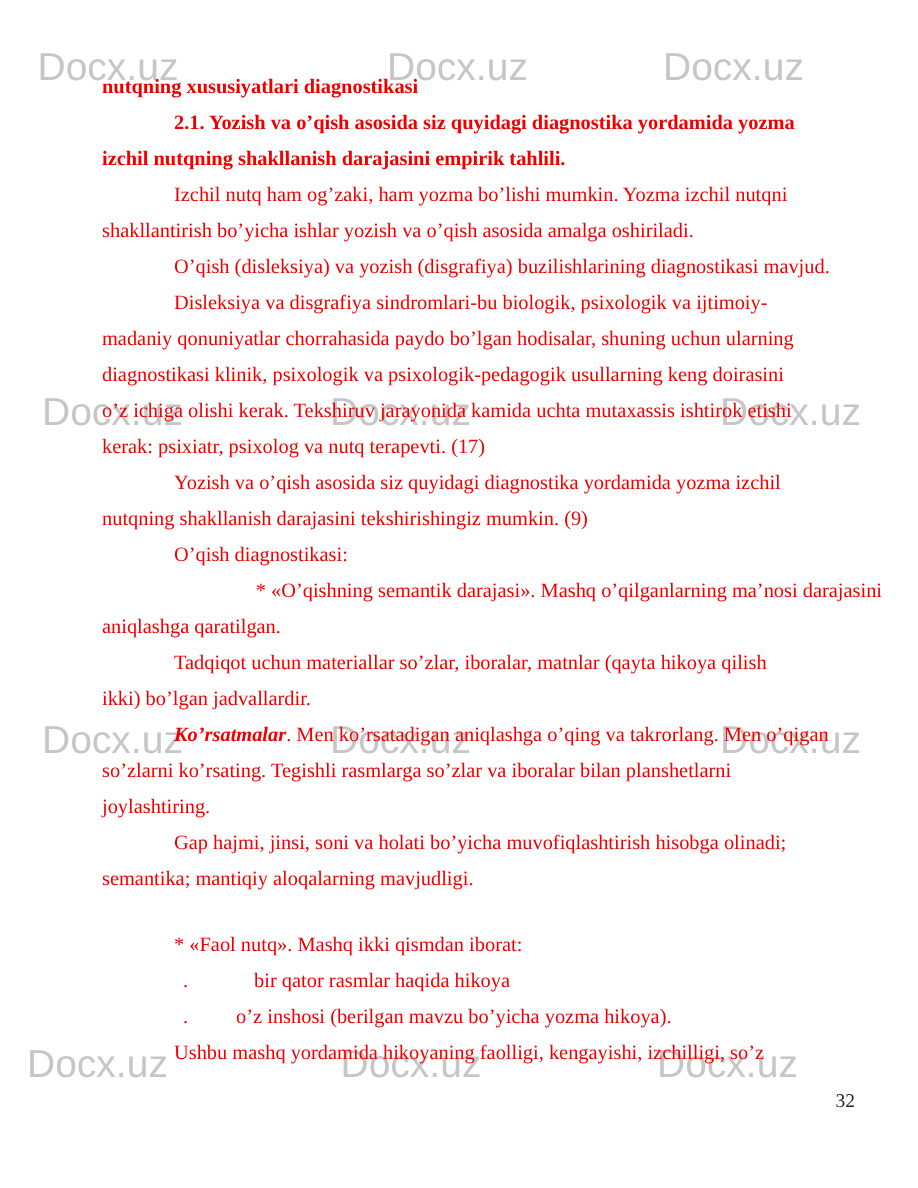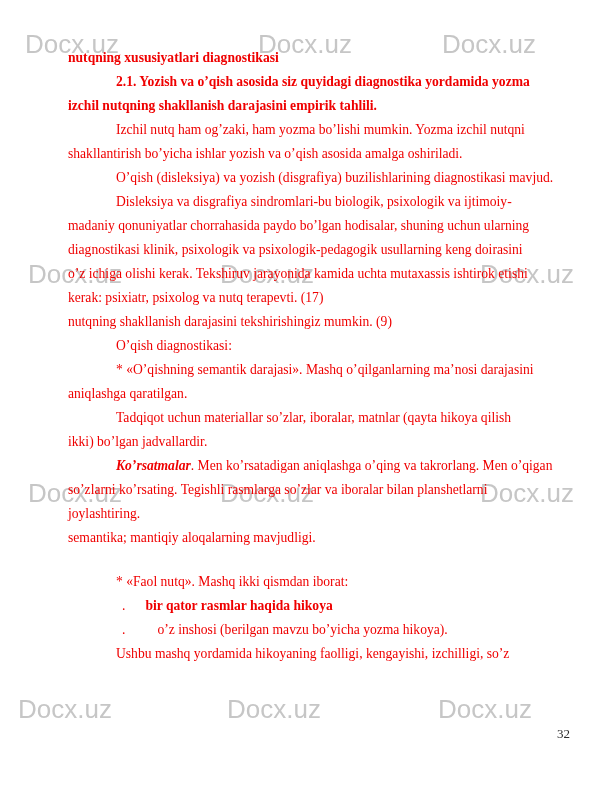--- a/index.html
+++ b/index.html
@@ -78,29 +78,31 @@
       <div class="line" style="padding-left: 48px;"><span class="b">2.1. Yozish va o’qish asosida siz quyidagi diagnostika yordamida yozma</span></div>
       <div class="line" style="padding-left: 0px;"><span class="b">izchil nutqning shakllanish darajasini empirik tahlili.</span></div>
       <div class="line" style="padding-left: 48px;"><span>Izchil nutq ham og’zaki, ham yozma bo’lishi mumkin. Yozma izchil nutqni</span></div>
       <div class="line" style="padding-left: 0px;"><span>shakllantirish bo’yicha ishlar yozish va o’qish asosida amalga oshiriladi.</span></div>
       <div class="line" style="padding-left: 48px;"><span>O’qish (disleksiya) va yozish (disgrafiya) buzilishlarining diagnostikasi mavjud.</span></div>
       <div class="line" style="padding-left: 48px;"><span>Disleksiya va disgrafiya sindromlari-bu biologik, psixologik va ijtimoiy-</span></div>
       <div class="line" style="padding-left: 0px;"><span>madaniy qonuniyatlar chorrahasida paydo bo’lgan hodisalar, shuning uchun ularning</span></div>
       <div class="line" style="padding-left: 0px;"><span>diagnostikasi klinik, psixologik va psixologik-pedagogik usullarning keng doirasini</span></div>
       <div class="line" style="padding-left: 0px;"><span>o’z ichiga olishi kerak. Tekshiruv jarayonida kamida uchta mutaxassis ishtirok etishi</span></div>
       <div class="line" style="padding-left: 0px;"><span>kerak: psixiatr, psixolog va nutq terapevti. (17)</span></div>
+      <div class="line" style="padding-left: 48px;"><span>Yozish va o’qish asosida siz quyidagi diagnostika yordamida yozma izchil</span></div>
       <div class="line" style="padding-left: 0px;"><span>nutqning shakllanish darajasini tekshirishingiz mumkin. (9)</span></div>
       <div class="line" style="padding-left: 48px;"><span>O’qish diagnostikasi:</span></div>
-      <div class="line" style="padding-left: 48px;"><span>* «O’qishning semantik darajasi». Mashq o’qilganlarning ma’nosi darajasini</span></div>
+      <div class="line" style="padding-left: 48px; text-align: right;"><span>* «O’qishning semantik darajasi». Mashq o’qilganlarning ma’nosi darajasini</span></div>
       <div class="line" style="padding-left: 0px;"><span>aniqlashga qaratilgan.</span></div>
       <div class="line" style="padding-left: 48px;"><span>Tadqiqot uchun materiallar so’zlar, iboralar, matnlar (qayta hikoya qilish</span></div>
       <div class="line" style="padding-left: 0px;"><span>ikki) bo’lgan jadvallardir.</span></div>
       <div class="line" style="padding-left: 48px;"><span class="b i">Ko’rsatmalar</span><span>. Men ko’rsatadigan aniqlashga o’qing va takrorlang. Men o’qigan</span></div>
       <div class="line" style="padding-left: 0px;"><span>so’zlarni ko’rsating. Tegishli rasmlarga so’zlar va iboralar bilan planshetlarni</span></div>
       <div class="line" style="padding-left: 0px;"><span>joylashtiring.</span></div>
+      <div class="line" style="padding-left: 48px;"><span>Gap hajmi, jinsi, soni va holati bo’yicha muvofiqlashtirish hisobga olinadi;</span></div>
       <div class="line" style="padding-left: 0px;"><span>semantika; mantiqiy aloqalarning mavjudligi.</span></div>
       <div class="line" style="padding-left: 48px; margin-top: 20px;"><span>* «Faol nutq». Mashq ikki qismdan iborat:</span></div>
-      <div class="line" style="padding-left: 54px;"><span>.</span><span style="margin-left: 20px; font-weight: bold;">bir qator rasmlar haqida hikoya</span></div>
+      <div class="line" style="padding-left: 54px;"><span>.</span><span style="margin-left: 44px;">bir qator rasmlar haqida hikoya</span></div>
       <div class="line" style="padding-left: 54px;"><span>.</span><span style="margin-left: 32px;">o’z inshosi (berilgan mavzu bo’yicha yozma hikoya).</span></div>
       <div class="line" style="padding-left: 48px;"><span>Ushbu mashq yordamida hikoyaning faolligi, kengayishi, izchilligi, so’z</span></div>
     </div>
   <div class="page-number">32</div>
 </div>
 
 </body></html>

